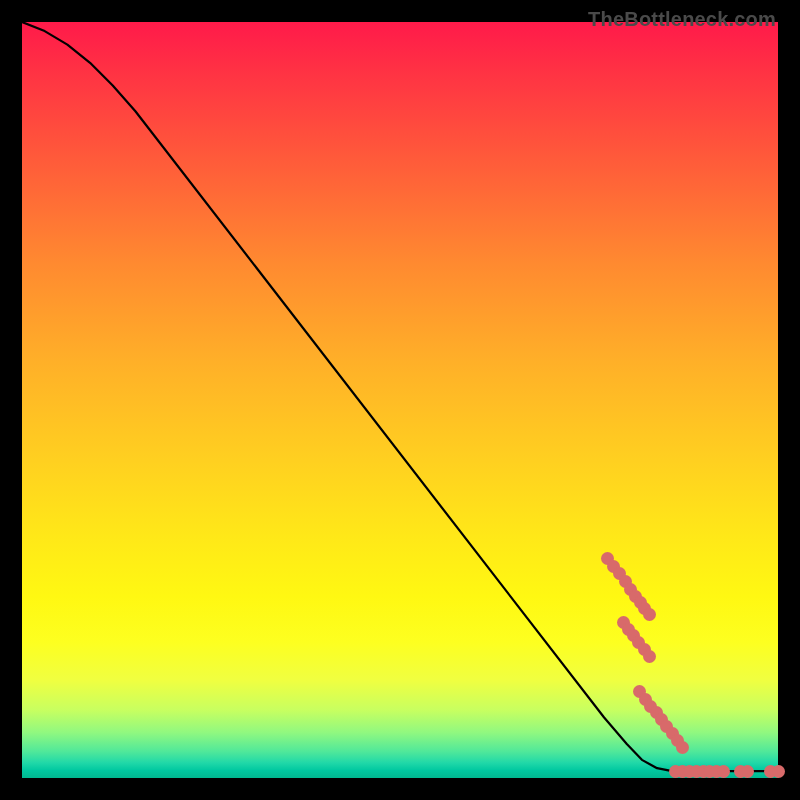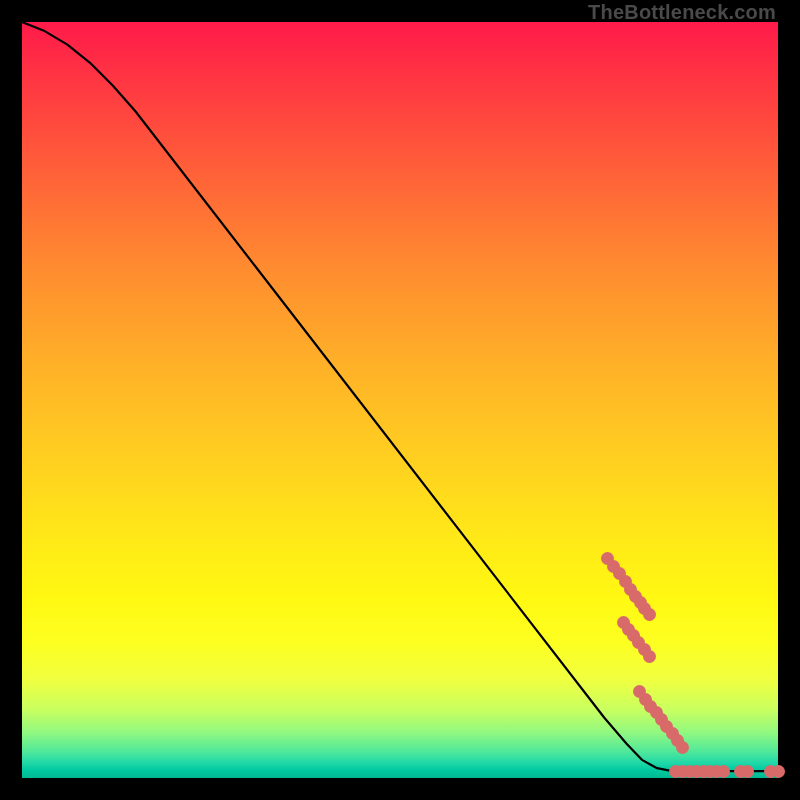--- a/index.html
+++ b/index.html
@@ -38,21 +38,21 @@
       #c8ff60 91%,
       #90f880 94%,
       #50e89a 96.5%,
       #20d8a8 98%,
       #00c8a0 99%,
       #00b890 100%
     );
   }
   .watermark {
     position: absolute;
-    top: 1px;
+    top: 8px;
     right: 24px;
     color: #4a4a4a;
     font-size: 20px;
     font-weight: 600;
     letter-spacing: 0.2px;
     z-index: 5;
   }
   svg.curve {
     position: absolute;
     left: 0;

